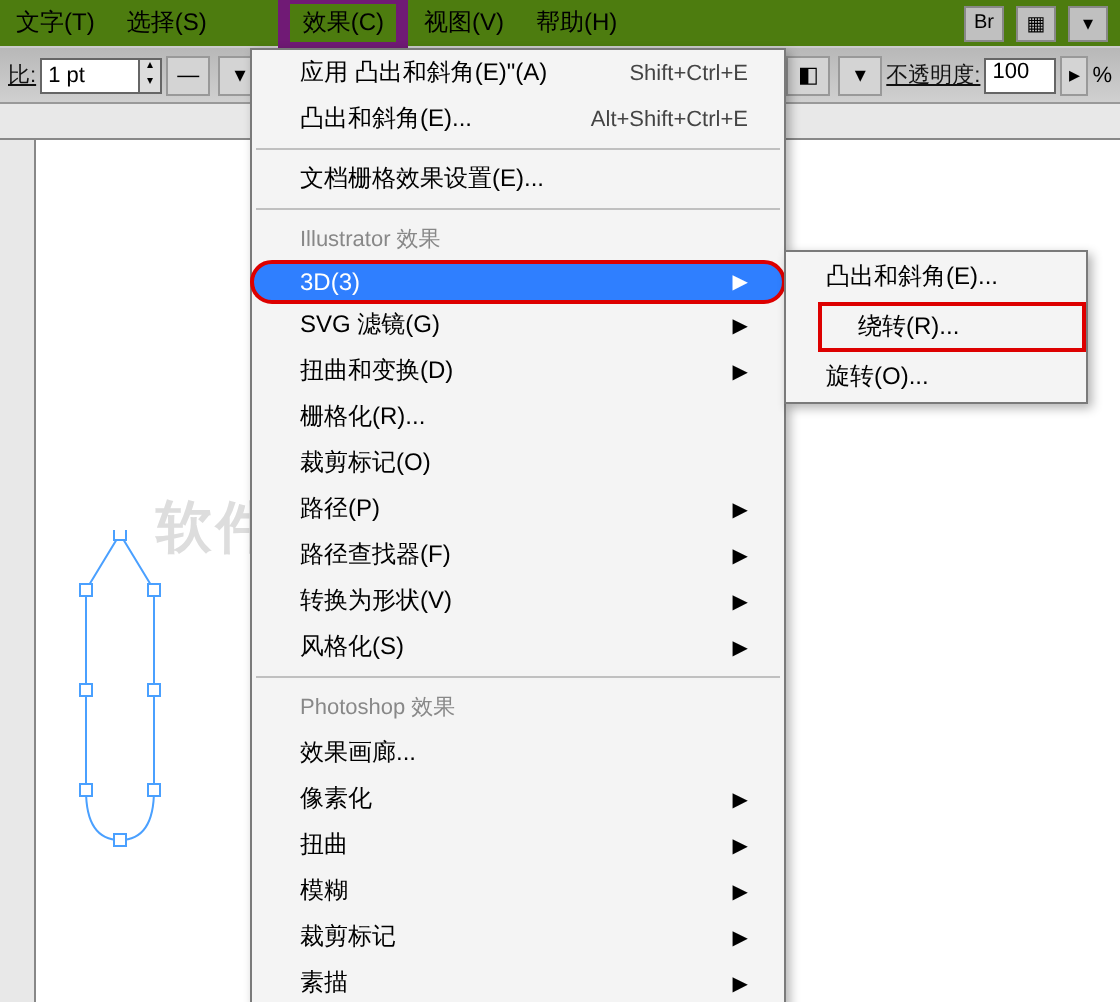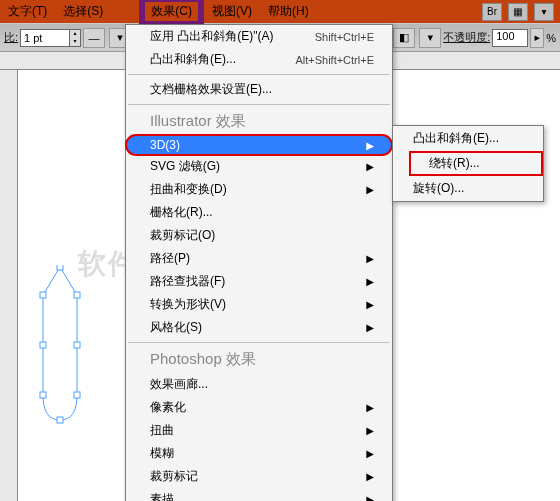--- a/index.html
+++ b/index.html
@@ -1,17 +1,17 @@
 <!DOCTYPE html>
 <html><head>
 <meta charset="utf-8">
 <style>
   * { margin: 0; padding: 0; box-sizing: border-box; font-family: "Microsoft YaHei", sans-serif; }
   body { background: #fff; width: 560px; height: 501px; overflow: hidden; position: relative; }
-  .menubar { background: #c2410c; height: 24px; display: flex; align-items: center; font-size: 12px; border-bottom: 1px solid #ccc; }
+  .menubar { background: #4d7c0f; height: 24px; display: flex; align-items: center; font-size: 12px; border-bottom: 1px solid #ccc; }
   .menu-item { padding: 3px 8px; cursor: default; }
   .menu-item.hl { border: 6px solid #701a75; padding: 1px 6px; margin-left: 28px; }
   .mb-right { margin-left: auto; display: flex; align-items: center; gap: 6px; padding-right: 6px; }
   .icon-btn { width: 20px; height: 18px; background: #c0c0c0; border: 1px solid #888; display: flex; align-items: center; justify-content: center; font-size: 10px; }
   .toolbar { background: linear-gradient(#b8b8b8,#d0d0d0); height: 28px; display: flex; align-items: center; font-size: 11px; padding: 0 4px; border-bottom: 1px solid #999; }
   .tb-label { color: #111; text-decoration: underline; margin-right: 2px; }
   .tb-input { width: 50px; height: 18px; background: #fff; border: 1px solid #666; font-size: 11px; padding: 0 3px; display: inline-flex; align-items: center; }
   .tb-spin { width: 12px; height: 18px; background: #ddd; border: 1px solid #666; display: flex; flex-direction: column; margin-left: -1px; }
   .tb-spin div { flex: 1; font-size: 6px; line-height: 1; text-align: center; }
   .tb-icon { width: 22px; height: 20px; background: #d4d4d4; border: 1px solid #999; margin: 0 2px; display: flex; align-items: center; justify-content: center; }
@@ -22,21 +22,21 @@
   .canvas { position: absolute; left: 18px; top: 70px; right: 0; bottom: 0; background: #fff; }
   .shape { position: absolute; left: 15px; top: 195px; width: 54px; height: 160px; }
   .shape svg { position: absolute; left: 0; top: 0; }
   .wm { position: absolute; left: 60px; top: 175px; color: #ddd; font-size: 28px; font-weight: bold; letter-spacing: 2px; pointer-events: none; }
   .dropdown { position: absolute; left: 125px; top: 24px; width: 268px; background: #f4f4f4; border: 1px solid #7a7a7a; box-shadow: 2px 2px 5px rgba(0,0,0,0.3); font-size: 12px; }
   .dd-item { padding: 3px 18px 3px 24px; display: flex; align-items: center; justify-content: space-between; cursor: default; }
   .dd-item.sel { background: #2f7fff; color: #fff; border-radius: 10px; }
   .dd-item.sel.hl { outline: 2px solid #d00; outline-offset: -1px; }
   .dd-item .arrow { font-size: 10px; }
   .dd-sep { height: 1px; background: #c0c0c0; margin: 3px 2px; }
-  .dd-header { padding: 4px 24px; color: #888; font-size: 15px; }
+  .dd-header { padding: 4px 24px; color: #888; font-size: 11px; }
   .submenu { position: absolute; left: 392px; top: 125px; width: 152px; background: #f4f4f4; border: 1px solid #7a7a7a; box-shadow: 2px 2px 5px rgba(0,0,0,0.3); font-size: 12px; }
   .sm-item { padding: 4px 18px 4px 20px; }
   .sm-item.hl { border: 2px solid #d00; padding: 2px 16px 2px 18px; margin-left: 16px; }
   .shortcut { color: #444; font-size: 11px; }
 </style>
 </head>
 <body>
 
 <div class="menubar">
   <span class="menu-item">文字(T)</span>

